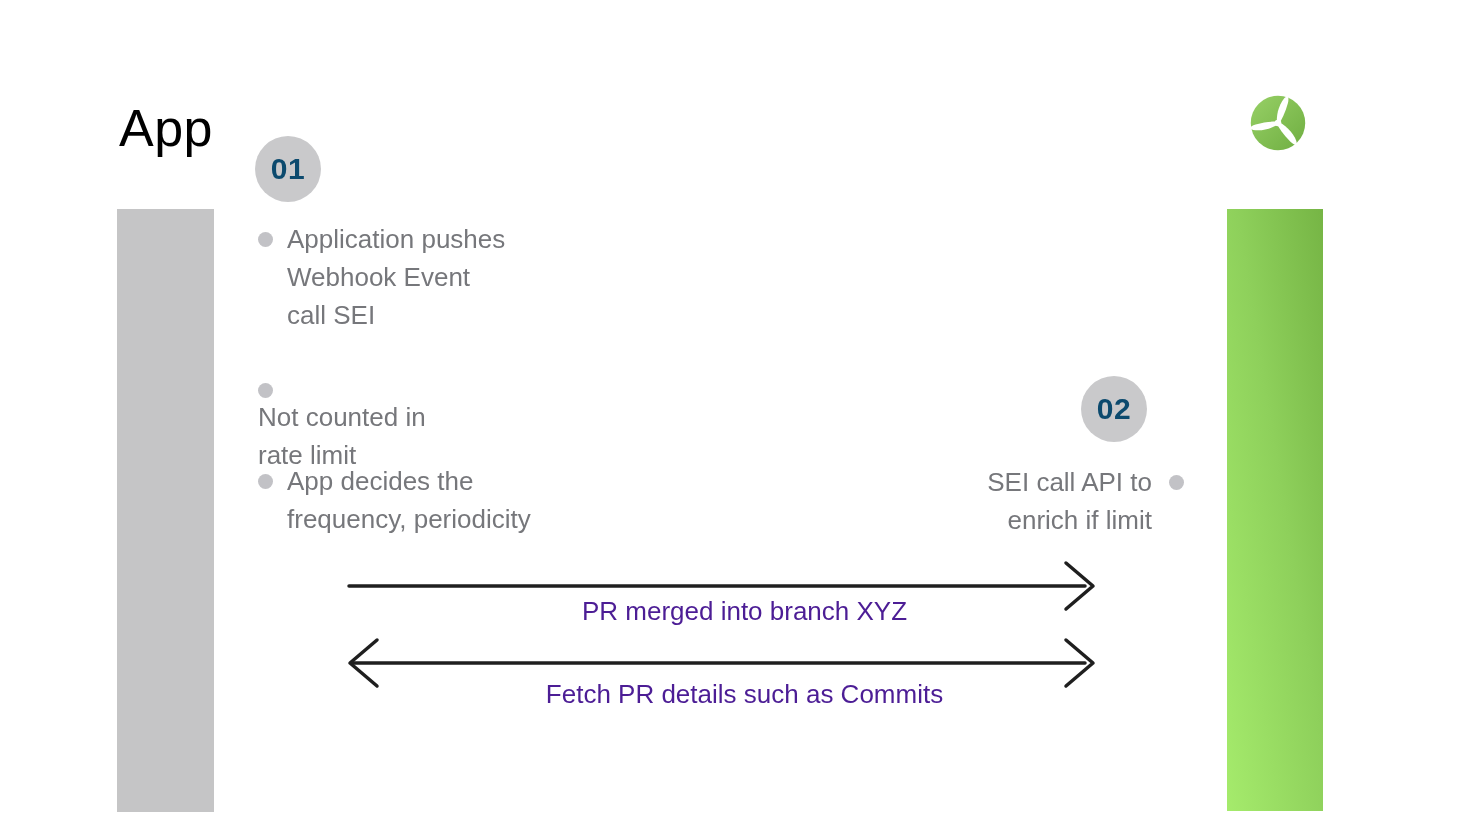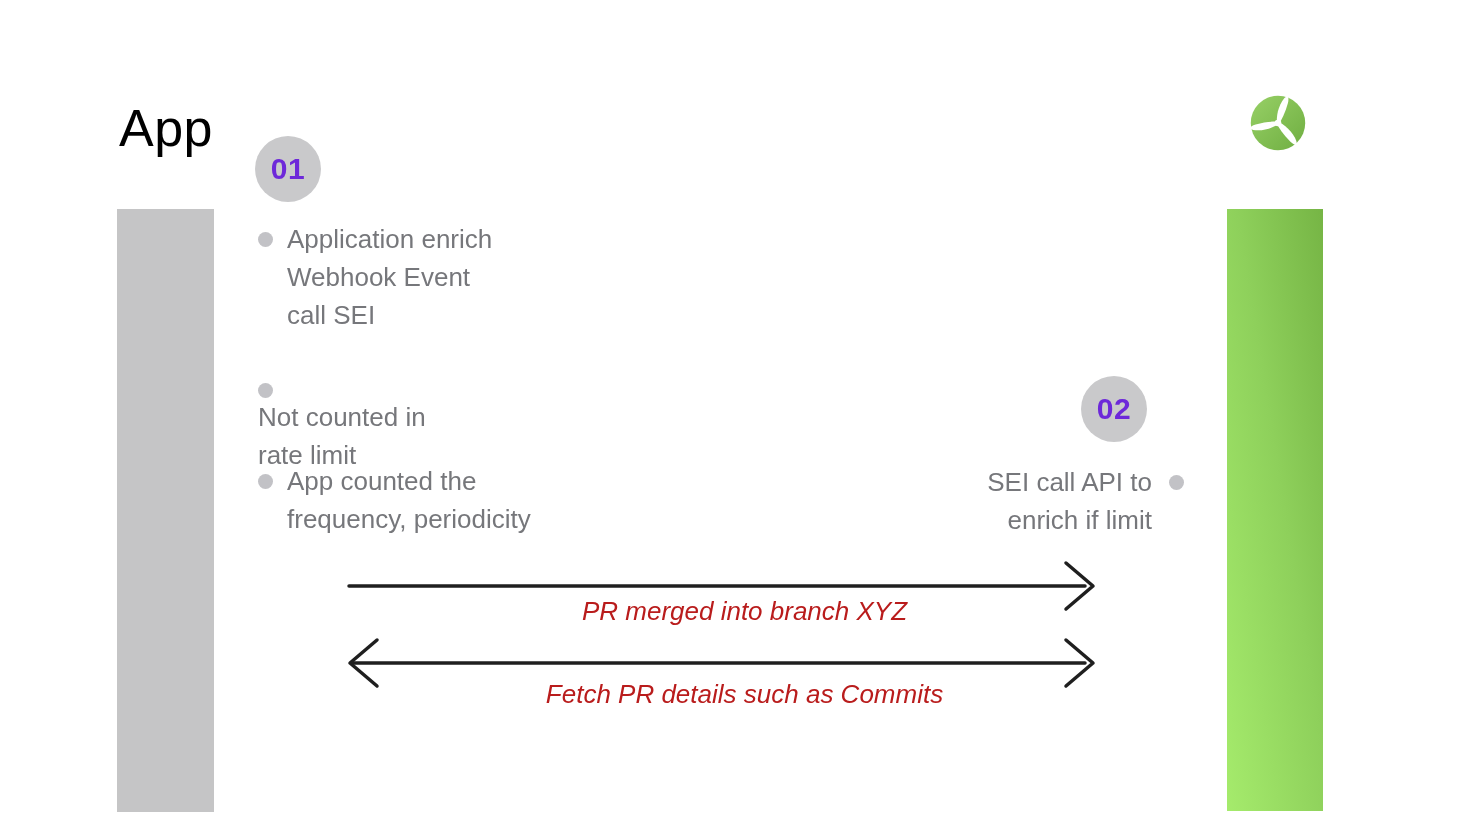--- a/index.html
+++ b/index.html
@@ -48,21 +48,21 @@
     width: 66px;
     height: 66px;
   }
 
   .step-circle {
     position: absolute;
     width: 66px;
     height: 66px;
     border-radius: 50%;
     background: #c9c9cb;
-    color: #6d28d9;
+    color: #0c4a6e;
     font-size: 30px;
     font-weight: 700;
     display: flex;
     align-items: center;
     justify-content: center;
     letter-spacing: 0.5px;
   }
   .step-circle.one { left: 255px; top: 136px; }
   .step-circle.two { left: 1081px; top: 376px; }
 
@@ -103,22 +103,21 @@
   }
   .arrow-svg.a1 { top: 560px; }
   .arrow-svg.a2 { top: 637px; }
 
   .arrow-label {
     position: absolute;
     left: 372px;
     width: 745px;
     text-align: center;
     font-size: 26px;
-    font-style: italic;
-    color: #b91c1c;
+    color: #4c1d95;
   }
   .arrow-label.l1 { top: 596px; }
   .arrow-label.l2 { top: 679px; }
 </style>
 </head>
 <body>
 
 <div class="canvas">
 
   <div class="page-title">App</div>
@@ -149,38 +148,38 @@
 
   <div class="bar gray"></div>
   <div class="bar green"></div>
 
   <div class="step-circle one">01</div>
   <div class="step-circle two">02</div>
 
   <div class="bullet left b1">
     <span class="dot"></span>
     <span class="text">
-      <span class="line">Application enrich</span>
+      <span class="line">Application pushes</span>
       <span class="line">Webhook Event</span>
       <span class="line">call SEI</span>
     </span>
   </div>
 
   <div class="bullet left b2">
     <span class="dot"></span>
     <span class="text">
       <span class="line">Not counted in</span>
       <span class="line">rate limit</span>
     </span>
   </div>
 
   <div class="bullet left b3">
     <span class="dot"></span>
     <span class="text">
-      <span class="line">App counted the</span>
+      <span class="line">App decides the</span>
       <span class="line">frequency, periodicity</span>
     </span>
   </div>
 
   <div class="bullet right-side">
     <span class="text">
       <span class="line">SEI call API to</span>
       <span class="line">enrich if limit</span>
     </span>
     <span class="dot"></span>

